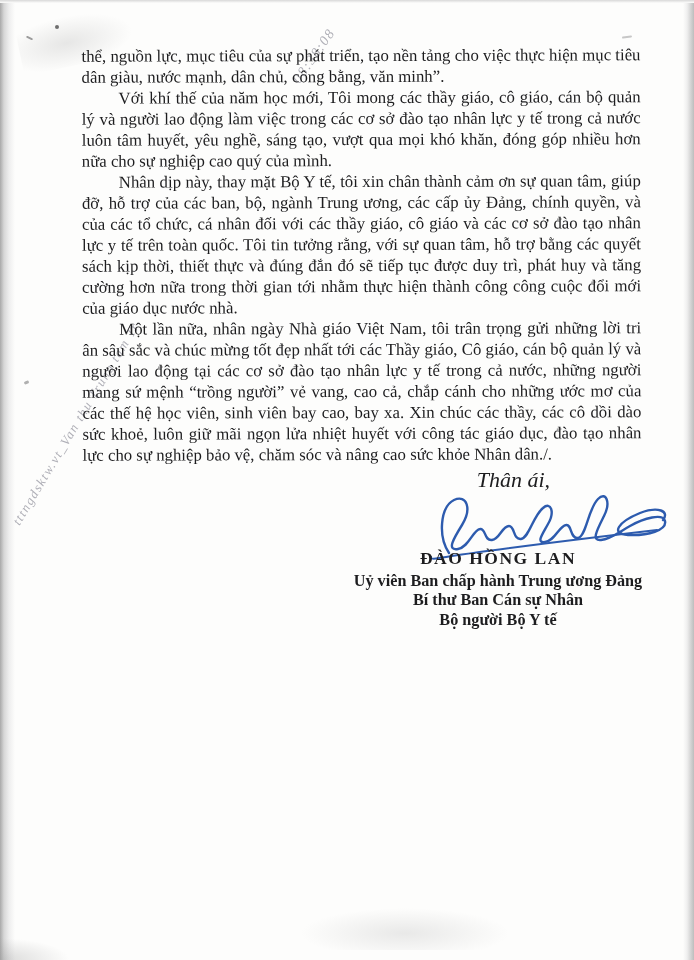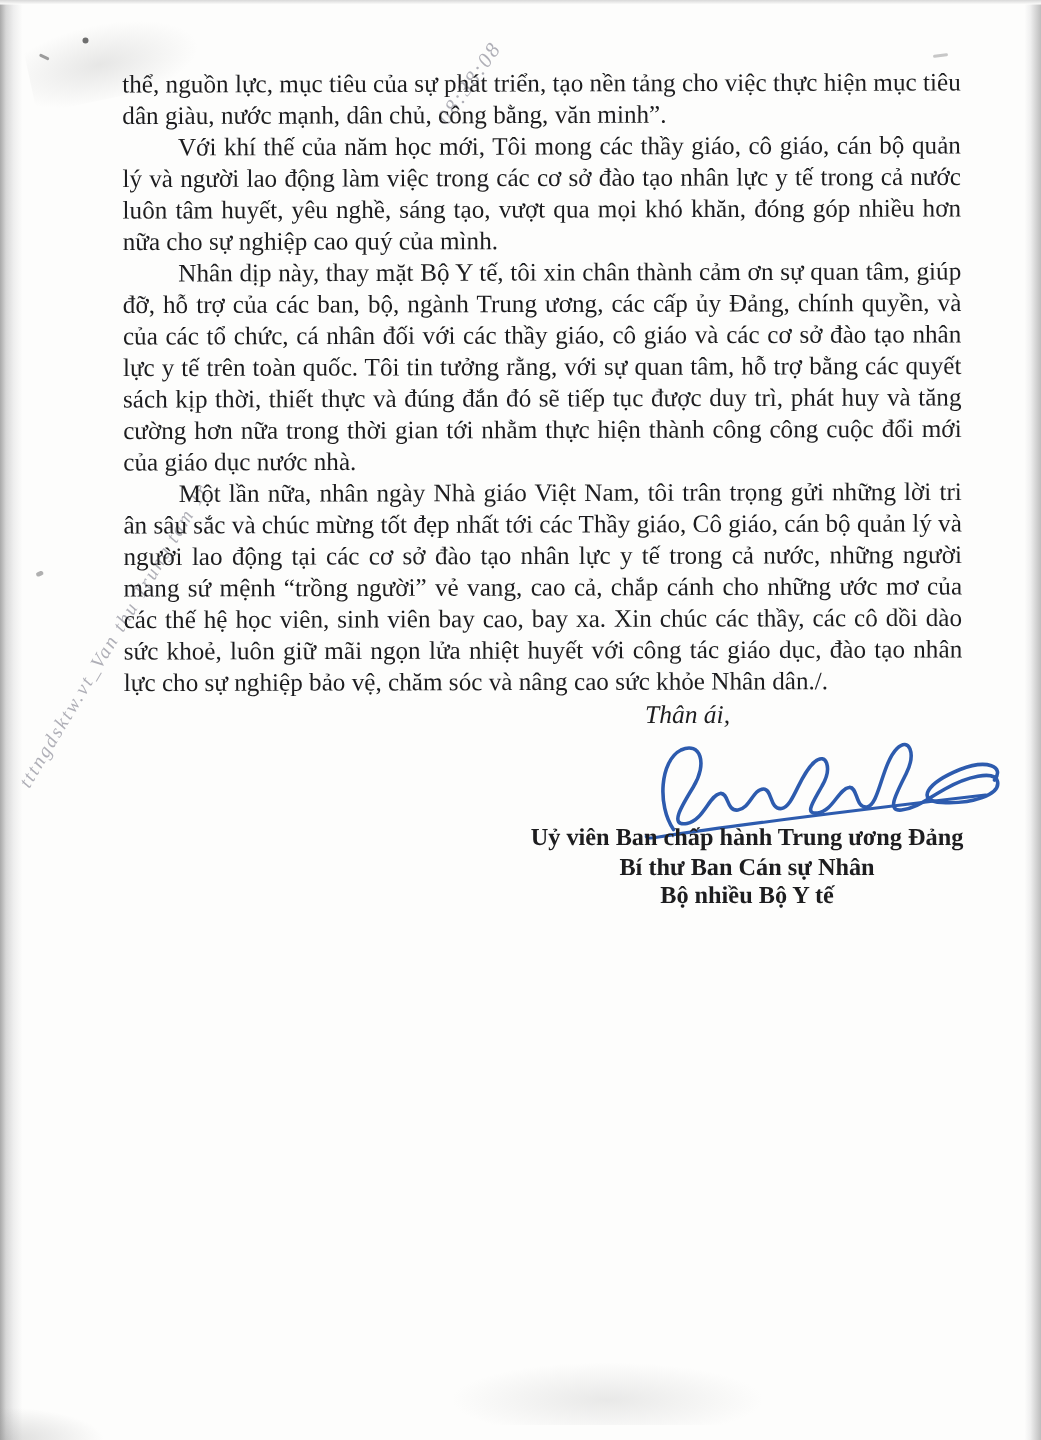--- a/index.html
+++ b/index.html
@@ -35,22 +35,22 @@
   .wm-top{left:296px;top:74px;font-size:14px;transform:rotate(-55deg);transform-origin:0 50%;}
   
   .body-text{
     position:absolute;left:82px;top:45px;width:559px;
     font-size:16.8px;line-height:21px;text-align:justify;
     transform:rotate(-0.15deg);
   }
   .body-text p{margin:0;padding:0;text-indent:37px;}
   .body-text p.noindent{text-indent:0;}
   
-  .salutation{position:absolute;left:430px;top:467px;width:120px;text-align:left;
-    font-size:17px;font-style:italic;}
+  .salutation{position:absolute;left:430px;top:467px;width:120px;text-align:right;
+    font-size:22px;font-style:italic;}
   .signature-svg{position:absolute;left:420px;top:487px;}
   .signer{position:absolute;left:330px;top:549px;width:336px;text-align:center;
     font-weight:bold;font-size:16.2px;line-height:19.5px;}
   .signer-name{font-size:17.5px;letter-spacing:1.5px;margin-bottom:3px;}
 </style>
 </head>
 <body>
 
 <div class="page">
 
@@ -82,18 +82,19 @@
              C 49 60, 53 43, 60 42 C 66 41, 64 54, 72 53 C 80 52, 82 39, 89 39
              C 95 39, 93 53, 101 52 C 109 51, 113 29, 123 21 C 131 14, 135 25, 128 37
              C 122 48, 116 56, 125 55 C 135 54, 139 39, 146 38 C 152 37, 150 52, 158 51
              C 166 50, 168 22, 178 12 C 186 4, 191 15, 184 29 C 177 43, 171 54, 181 53
              C 191 52, 199 45, 210 39 C 224 31, 243 26, 245 34 C 247 43, 228 49, 208 48
              C 190 47, 198 35, 220 26 C 238 19, 250 24, 243 33" stroke="#2d5bae" stroke-width="2.4" stroke-linecap="round" stroke-linejoin="round"></path>
     <path d="M 11 70 C 10 72, 14 72, 19 71 C 70 63, 160 52, 237 43" stroke="#2d5bae" stroke-width="2" stroke-linecap="round"></path>
   </svg>
 
   <div class="signer">
+    <div class="signer-name">ĐÀO HỒNG LAN</div>
     <div class="signer-title">Uỷ viên Ban chấp hành Trung ương Đảng</div>
     <div class="signer-title">Bí thư Ban Cán sự Nhân</div>
-    <div class="signer-title">Bộ nhiều Bộ Y tế</div>
+    <div class="signer-title">Bộ người Bộ Y tế</div>
   </div>
 
 </div>
 
 </body></html>

